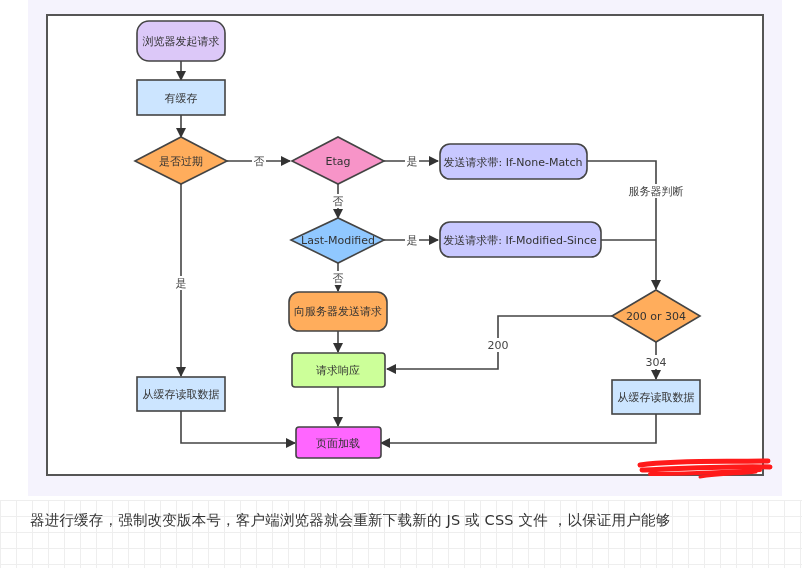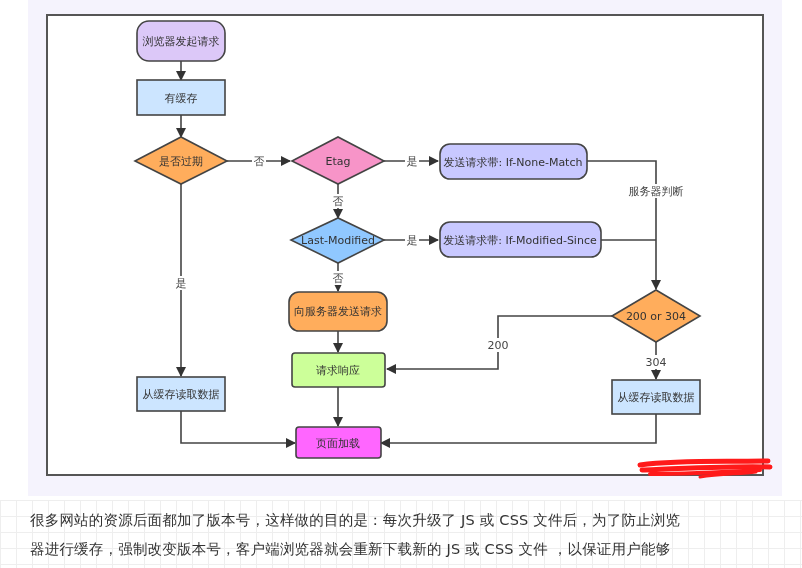--- a/index.html
+++ b/index.html
@@ -131,15 +131,14 @@
   <g stroke="#ff1a1a" stroke-linecap="round" fill="none">
     <path d="M640,465 C680,460 720,462 768,461" stroke-width="5"></path>
     <path d="M642,470 C690,468 730,466 770,467" stroke-width="5"></path>
     <path d="M650,474 C690,474 725,472 760,470" stroke-width="4"></path>
     <path d="M700,477 C720,474 740,474 756,472" stroke-width="3"></path>
   </g>
 </svg>
 
 <div class="grid-bg"></div>
 <div class="para">
-  <p>很多网站的资源后面都加了版本号，这样做的目的是：每次升级了 JS 或 CSS 文件后，为了防止浏览</p>
   <p>器进行缓存，强制改变版本号，客户端浏览器就会重新下载新的 JS 或 CSS 文件 ，以保证用户能够</p>
 </div>
 
 </body></html>

